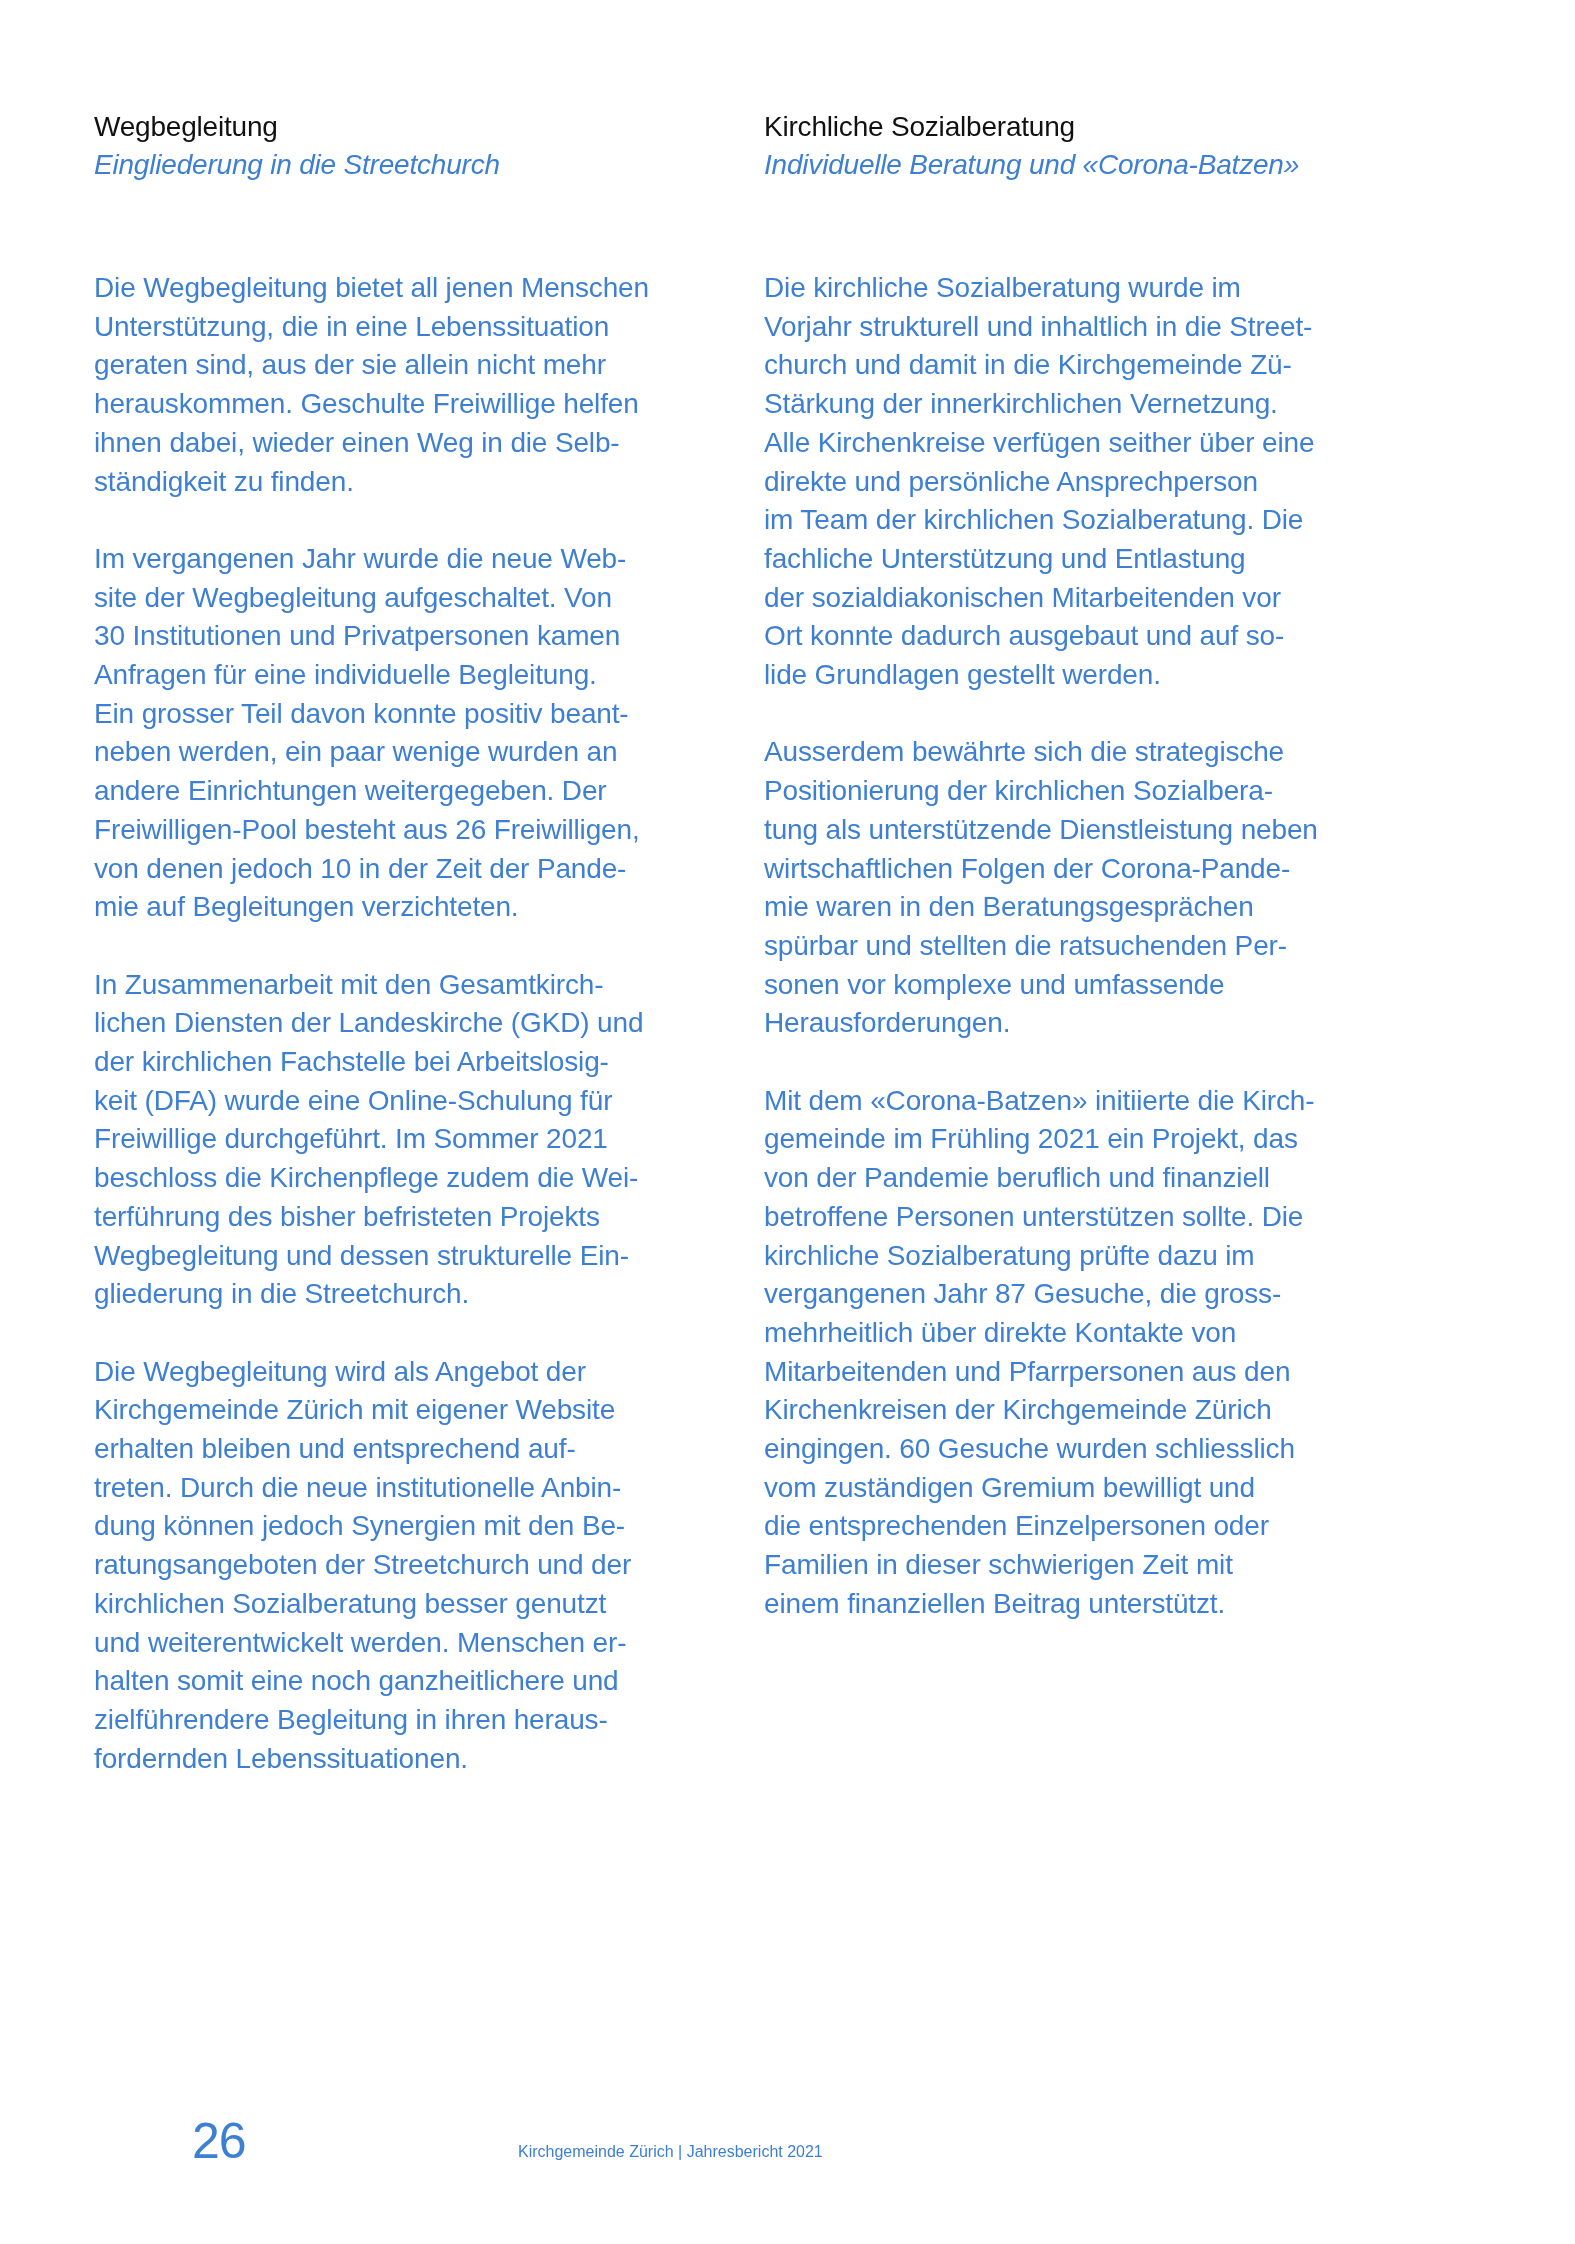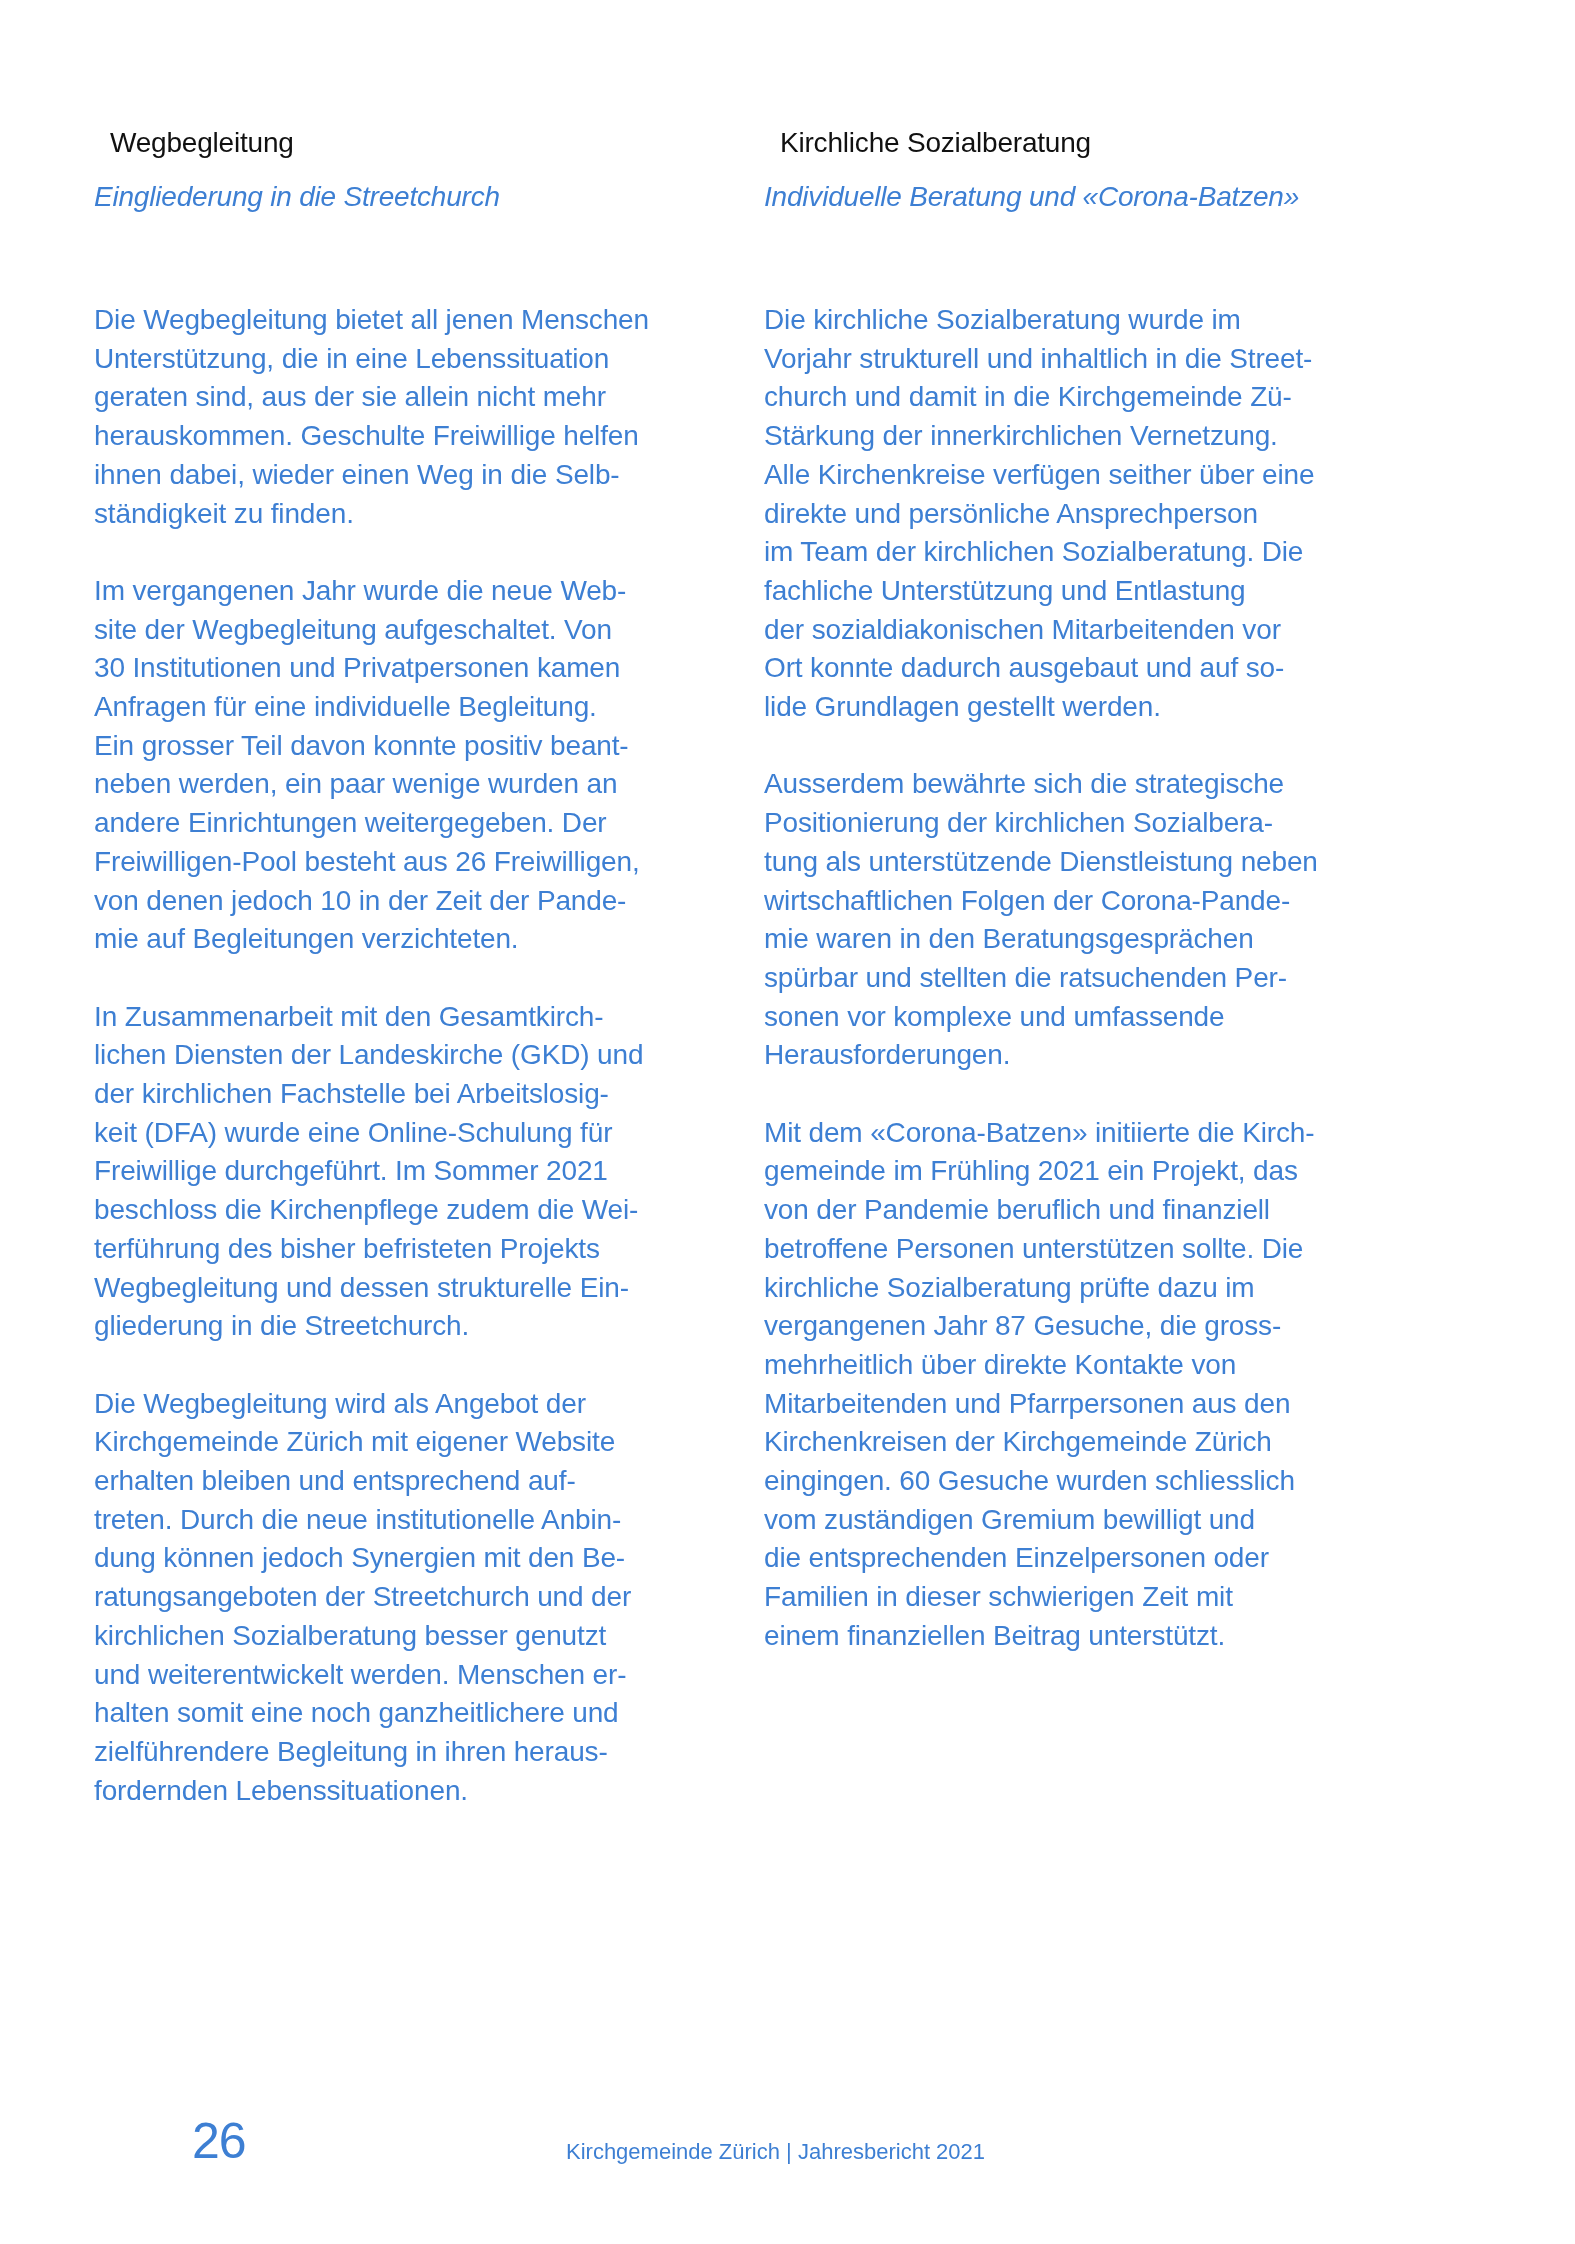--- a/index.html
+++ b/index.html
@@ -19,21 +19,21 @@
       top: 108px;
       width: 660px;
     }
     .col-left { left: 94px; }
     .col-right { left: 764px; }
 
     .section-title {
       font-size: 28px;
       line-height: 38px;
       color: #111111;
-      margin: 16px;
+      margin: 0;
       font-weight: normal;
       letter-spacing: -0.2px;
     }
     .section-subtitle {
       font-size: 28px;
       line-height: 38px;
       color: #3d7fd3;
       margin: 0;
       font-weight: normal;
       letter-spacing: -0.2px;
@@ -61,25 +61,24 @@
       font-size: 50px;
       line-height: 56px;
       color: #3d7fd3;
       letter-spacing: -1px;
       margin-left: 40px;
     }
     .footer-text {
       position: absolute;
       left: 518px;
       top: 2139px;
-      font-size: 22px;
+      font-size: 16px;
       line-height: 26px;
       color: #3d7fd3;
       white-space: nowrap;
-      margin-left: 48px;
     }
   </style>
 </head>
 <body>
 
 <section class="column col-left">
   <h2 class="section-title">Wegbegleitung</h2>
   <h3 class="section-subtitle">Eingliederung in die Streetchurch</h3>
   <div class="body-text">
       <p class="paragraph">

